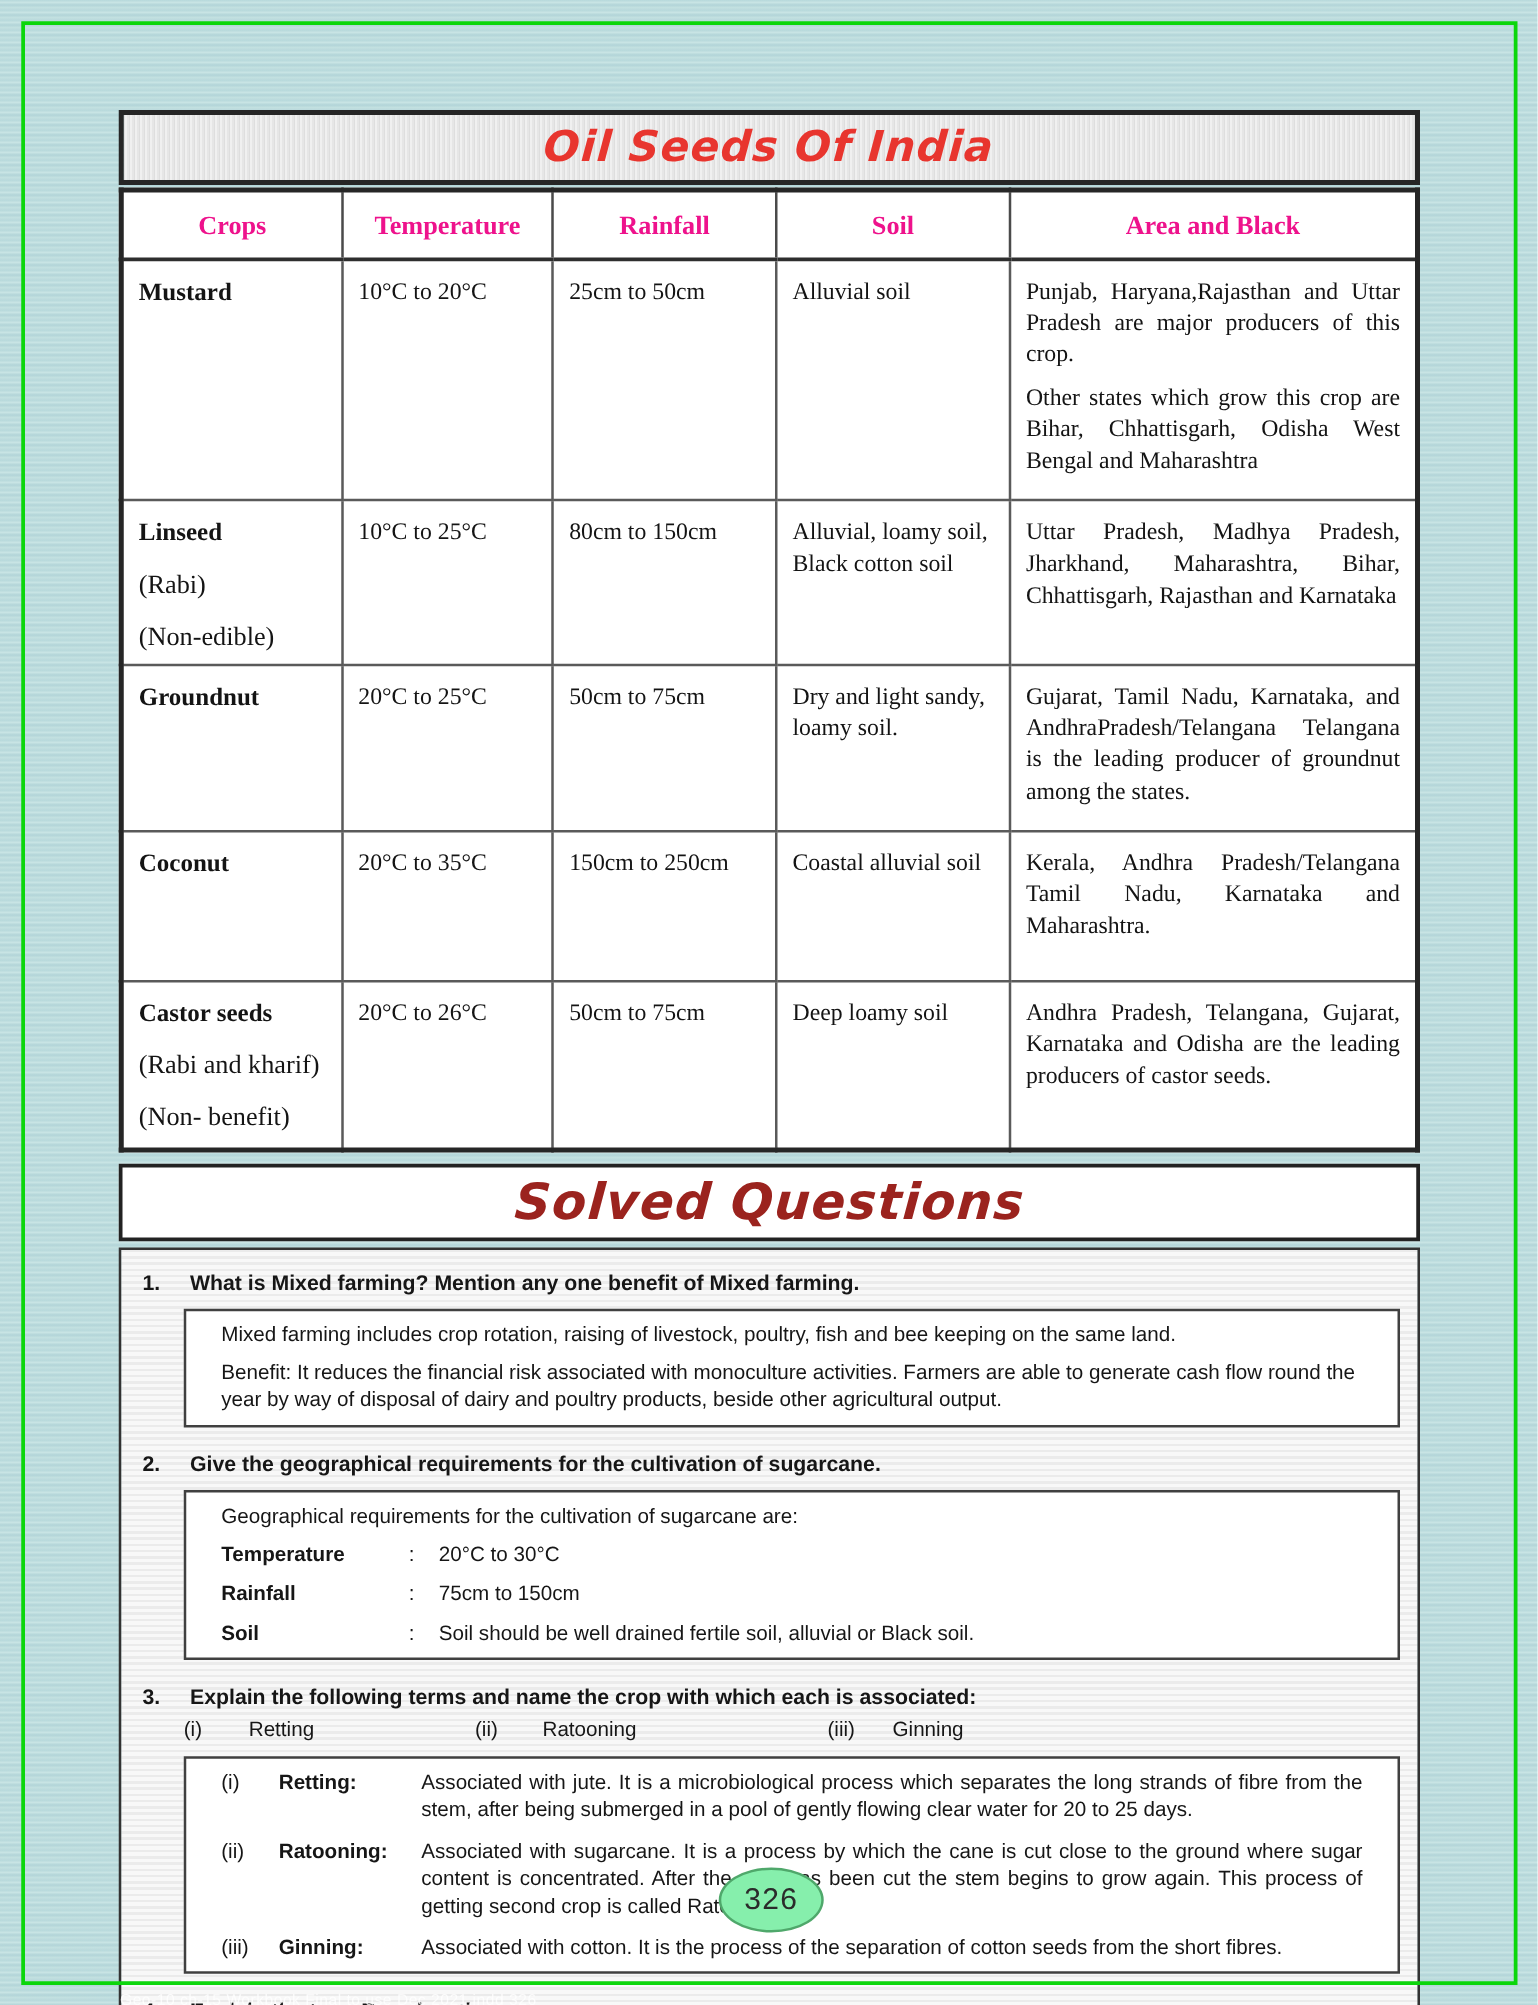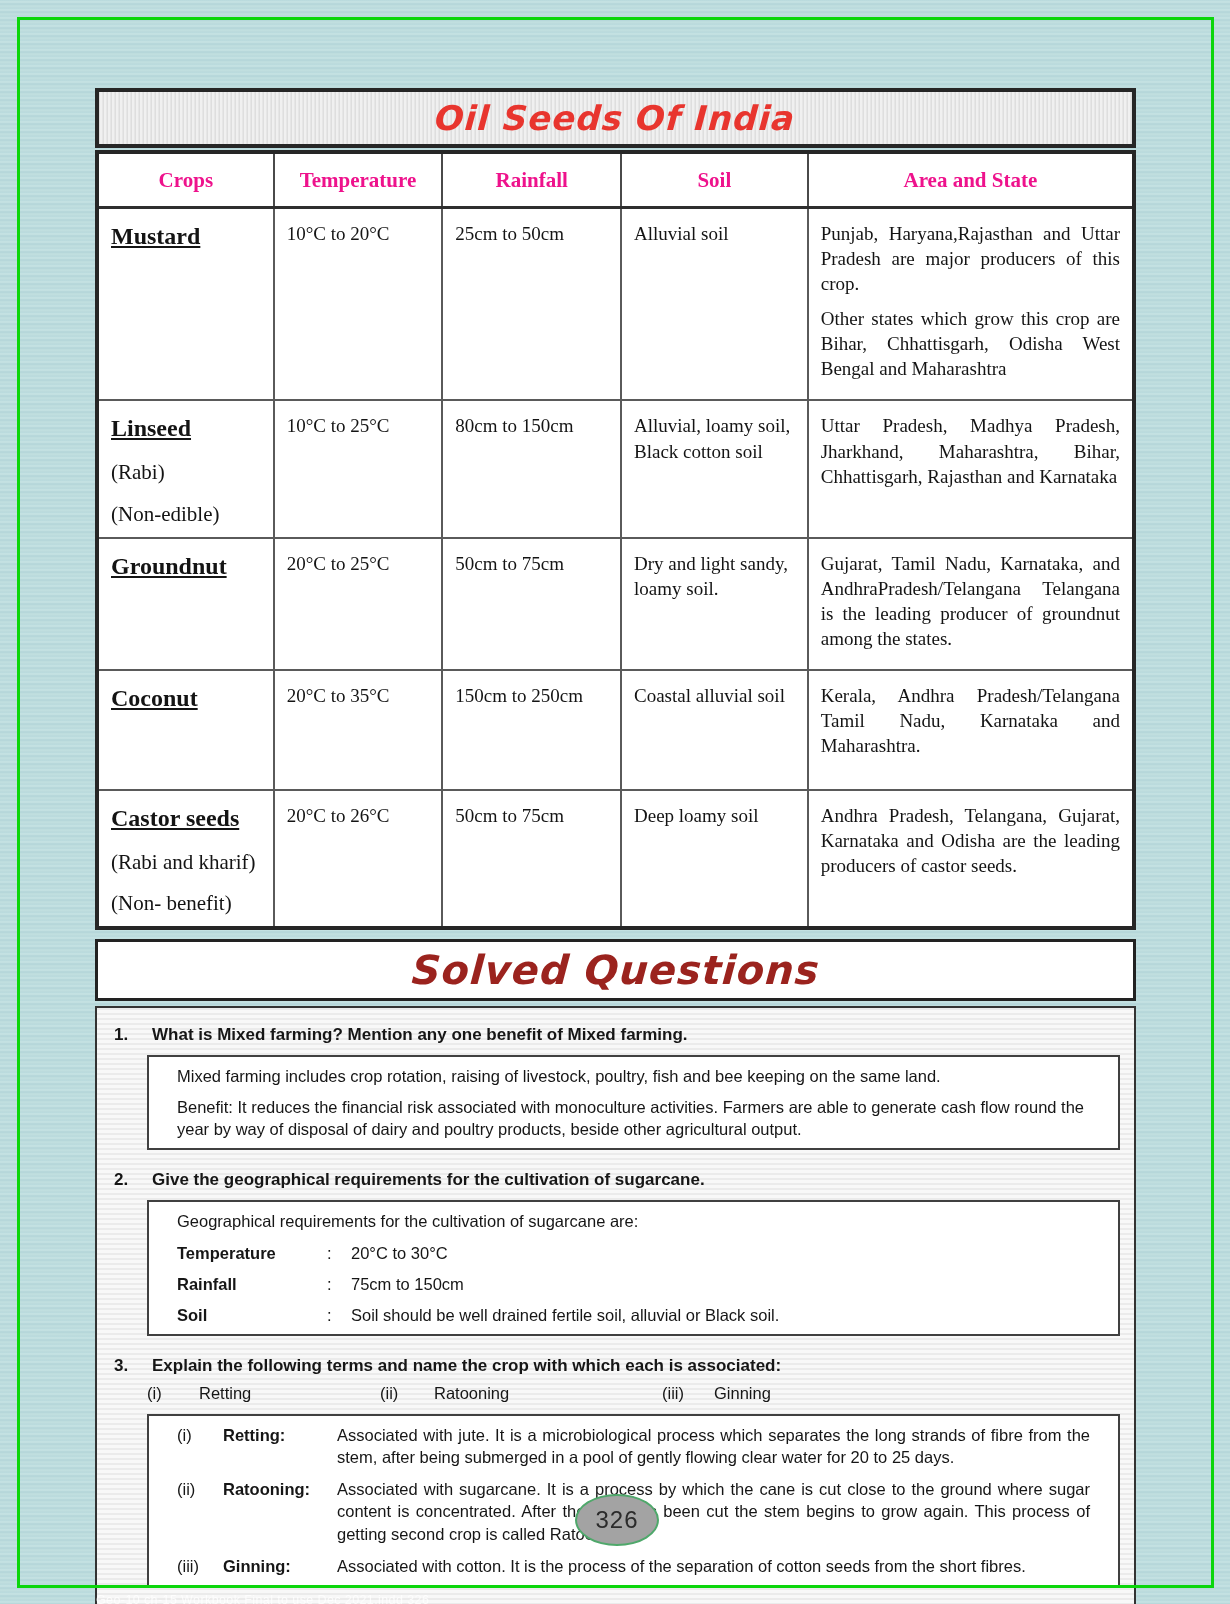--- a/index.html
+++ b/index.html
@@ -32,21 +32,21 @@
   }
   table.oilseeds th{
     color:#ee128c;font-size:21px;font-weight:bold;
     border:2px solid #4a4a4a;border-bottom:3px solid #2e2e2e;
     height:44px;padding:4px 6px;background:#fff;
   }
   table.oilseeds td{
     border:2px solid #5a5a5a;vertical-align:top;
     padding:12px 12px 8px 12px;font-size:19px;line-height:1.32;color:#141414;
   }
-  td.crop-cell .crop-name{font-weight:bold;font-size:24px;text-decoration:underline;}
+  td.crop-cell .crop-name{font-weight:bold;font-size:20px;}
   td.crop-cell .crop-note{margin-top:14px;font-size:21px;}
   td.crop-cell .crop-note:empty{display:none;margin:0;}
   td.area-cell{text-align:justify;line-height:1.3;}
   td.area-cell p{margin:0 0 10px 0;}
   td.area-cell p:empty{display:none;margin:0;}
   tr.r1 td{height:168px;} tr.r2 td{height:108px;} tr.r3 td{height:108px;}
   tr.r4 td{height:98px;}  tr.r5 td{height:112px;}
 
   
   .solved-banner{
@@ -79,21 +79,21 @@
     padding:2px 10px 6px 50px;font-size:16.5px;
   }
   .def-row{display:grid;grid-template-columns:42px 110px 1fr;column-gap:4px;margin-bottom:10px;}
   .def-row:last-child{margin-bottom:0;}
   .def-row .term{font-weight:bold;}
   .def-row .def-text{text-align:justify;}
 
   
   .page-badge{
     position:absolute;left:575px;top:1494px;width:80px;height:48px;z-index:3;
-    background:#a3a3a3;border:2px solid #4fa86b;border-radius:50%;
+    background:#86efac;border:2px solid #4fa86b;border-radius:50%;
     display:flex;align-items:center;justify-content:center;
     font-size:24px;color:#2b2b2b;letter-spacing:1px;
   }
   .footer-note{
     position:absolute;left:96px;top:1593px;z-index:3;
     font-size:12.5px;color:rgba(255,255,255,0.8);letter-spacing:0.4px;white-space:nowrap;
   }
 </style>
 </head>
 <body>
@@ -114,21 +114,21 @@
           <col style="width:178px">
         <col style="width:186px">
           <col style="width:325px">
       </colgroup>
       <thead>
         <tr>
           <th>Crops</th>
           <th>Temperature</th>
           <th>Rainfall</th>
           <th>Soil</th>
-          <th>Area and State</th>
+          <th>Area and Black</th>
         </tr>
       </thead>
       <tbody>
 
         <tr class="r1">
           <td class="crop-cell">
             <div class="crop-name">Mustard</div>
 
           </td>
           <td>10°C  to  20°C</td>

